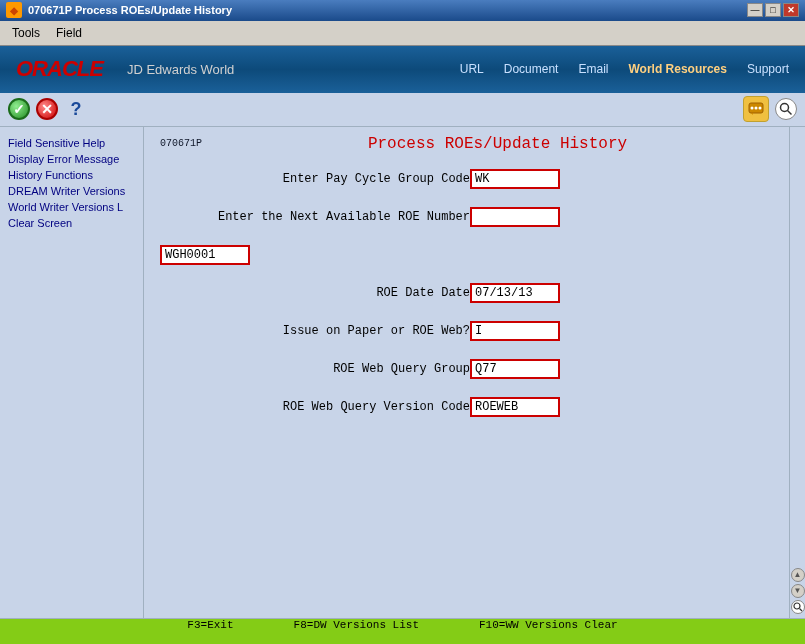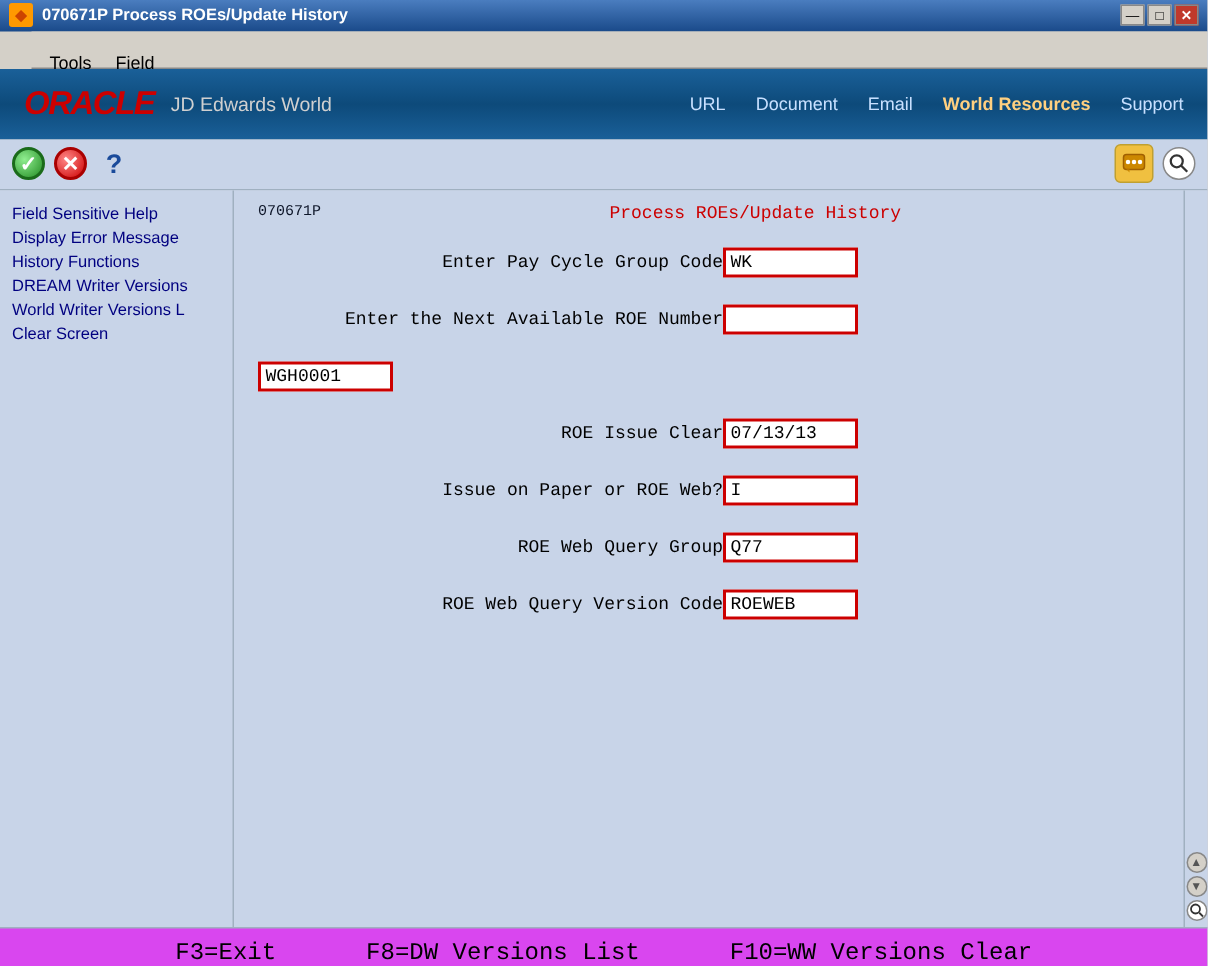--- a/index.html
+++ b/index.html
@@ -42,44 +42,44 @@
       display: flex; align-items: center; justify-content: center;
       font-size: 9px; cursor: pointer; color: #000;
     }
     .title-btn.close { background: #c0392b; color: white; font-weight: bold; }
 
     
     .menu-bar {
       background: #d4d0c8;
       height: 22px;
       display: flex;
+      align-items: center;
       padding: 12px 4px;
       border-bottom: 1px solid #888;
-      margin-left: 21px;
     }
     .menu-item {
       padding: 2px 8px;
       font-size: 12px;
       cursor: pointer;
       color: #000;
     }
 
     
     .oracle-header {
       background: linear-gradient(to bottom, #1a6099, #0d4a7a, #1a6099);
       height: 50px;
       display: flex;
       align-items: center;
       justify-content: space-between;
       padding: 0 16px;
     }
     .oracle-logo {
       display: flex;
       align-items: center;
-      gap: 7px;
+      gap: 20px;
     }
     .oracle-text {
       color: #e8e8e8;
       font-size: 22px;
       font-weight: bold;
       font-style: italic;
       letter-spacing: -1px;
     }
     .oracle-text .oracle-part { color: #cc0000; }
     .oracle-jde {
@@ -101,21 +101,21 @@
 
     
     .main-area {
       display: flex;
       height: calc(644px - 22px - 22px - 50px - 28px);
       background: #c8d4e8;
     }
 
     
     .sidebar {
-      width: 156px;
+      width: 144px;
       background: #c8d4e8;
       padding: 8px 4px;
       border-right: 1px solid #a0b0c0;
       flex-shrink: 0;
     }
     .sidebar-item {
       padding: 2px 4px;
       font-size: 11px;
       color: #000080;
       cursor: pointer;
@@ -186,21 +186,21 @@
       margin-bottom: 16px;
       gap: 20px;
     }
     .form-id {
       color: #0f172a;
       font-size: 10px;
       font-family: 'Courier New', monospace;
     }
     .form-title {
       color: #cc0000;
-      font-size: 12px;
+      font-size: 16px;
       font-family: 'Courier New', monospace;
       text-align: center;
       flex: 1;
     }
 
     
     .form-row {
       display: flex;
       align-items: center;
       margin-bottom: 18px;
@@ -220,29 +220,29 @@
       height: 20px;
       border: 2px solid #cc0000;
       background: white;
       padding: 0 3px;
       color: #000;
       outline: none;
     }
 
     
     .status-bar {
-      background: #d946ef;
+      background: #84cc16;
       height: 28px;
       display: flex;
-      align-items: flex-end;
+      align-items: flex-start;
       justify-content: center;
       gap: 60px;
       border-top: 1px solid #a0b0c0;
       font-family: 'Courier New', monospace;
-      font-size: 16px;
+      font-size: 11px;
       color: #000;
     }
 
     
     .right-scrollbar {
       width: 16px;
       background: #c8d4e8;
       display: flex;
       flex-direction: column;
       align-items: center;
@@ -363,21 +363,21 @@
         <div class="form-row">
           <span class="form-label">Enter the Next Available ROE Number</span>
           <input class="form-input" type="text" value="" style="">
         </div>
 
         <div class="form-row">
           <input class="form-input" type="text" value="WGH0001" style="">
         </div>
 
         <div class="form-row">
-          <span class="form-label">ROE Issue Clear</span>
+          <span class="form-label">ROE Date Date</span>
           <input class="form-input" type="text" value="07/13/13" style="">
         </div>
 
         <div class="form-row">
           <span class="form-label">Issue on Paper or ROE Web?</span>
           <input class="form-input" type="text" value="I" style="">
         </div>
 
         <div class="form-row">
           <span class="form-label">ROE Web Query Group</span>

